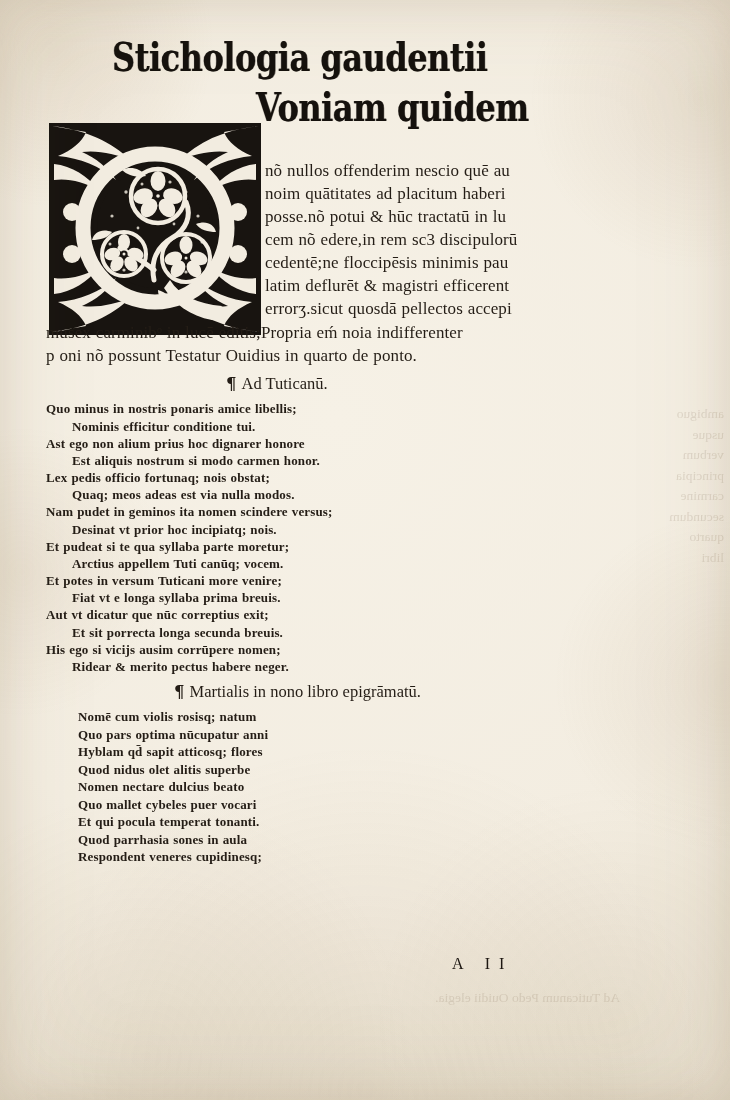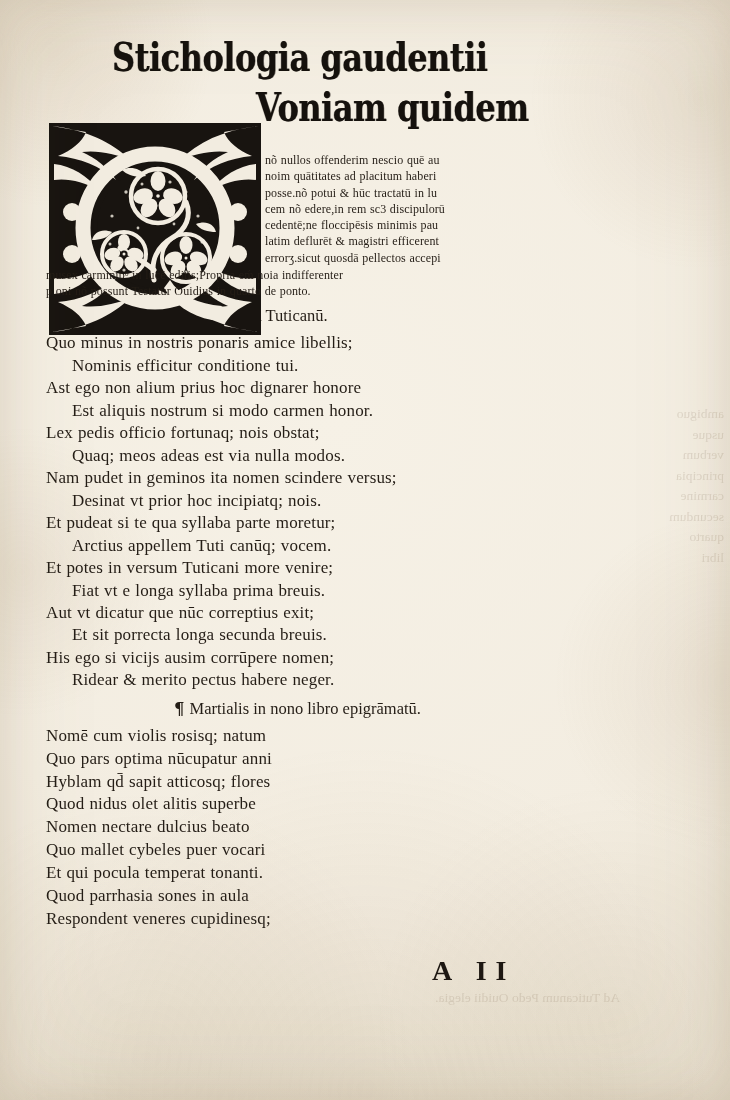--- a/index.html
+++ b/index.html
@@ -118,22 +118,22 @@
     left: 0px;
     top: 76px;
     width: 218px;
     height: 218px;
   }
   #initial-wrap svg { display: block; width: 218px; height: 218px; }
 
   
   #prose {
     position: relative;
-    margin-top: 25px;
-    font-size: 12px;
+    margin-top: 32px;
+    font-size: 17px;
     line-height: 1.356;
     letter-spacing: .1px;
     color: #241d16;
     word-spacing: .5px;
   }
   #prose .indented-run {
     margin-left: 219px;
     width: 321px;
   }
   #prose .indented-run .pline { white-space: nowrap; }
@@ -147,40 +147,41 @@
     margin: 7px 0 6px 0;
     white-space: nowrap;
   }
   #head-tuticanum { padding-left: 180px; }
   #head-martialis { padding-left: 128px; }
   .pilcrow { font-family: "DejaVu Serif", serif; font-weight: 700; margin-right: 5px; }
 
   
   .verse { margin: 0; }
   .vline {
-    font-size: 17px;
+    font-size: 13px;
     line-height: 1.322;
     color: #241d16;
     white-space: nowrap;
     letter-spacing: .15px;
     word-spacing: .6px;
+    font-weight: bold;
   }
   .vline.indent { padding-left: 26px; }
 
   #poem-1 { margin-top: 2px; }
   #poem-2 { margin-top: 1px; }
-  #poem-2 .vline { line-height: 1.345; }
+  #poem-2 .vline { line-height: 1.345; margin-left: 32px; }
 
   
   #signature {
     position: absolute;
-    left: 432px;
+    left: 452px;
     top: 955px;
-    font-size: 28px;
-    font-weight: 700;
+    font-size: 16px;
+    font-weight: 400;
     letter-spacing: 9px;
     color: #1d1712;
   }
 </style>
 </head>
 <body>
 
 <div id="page">
 
   <div class="paper-grain"></div>

